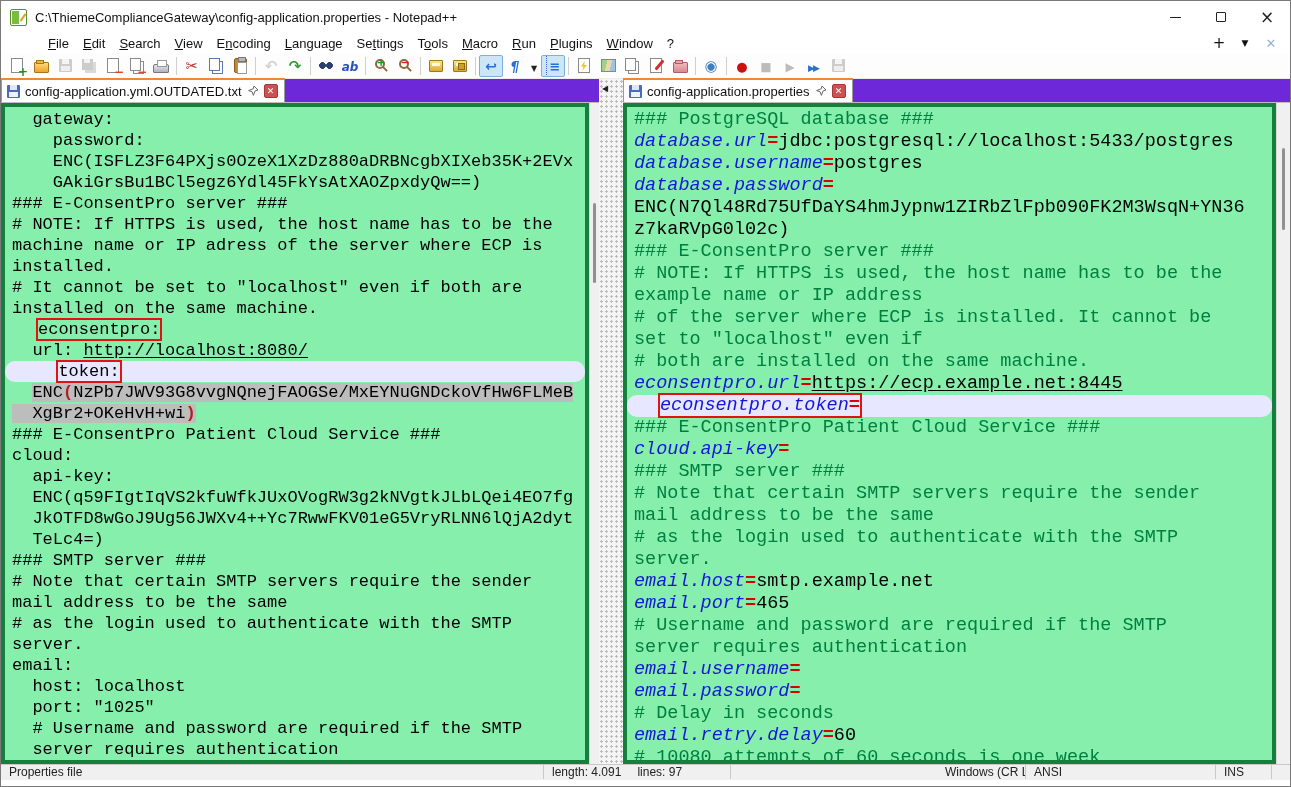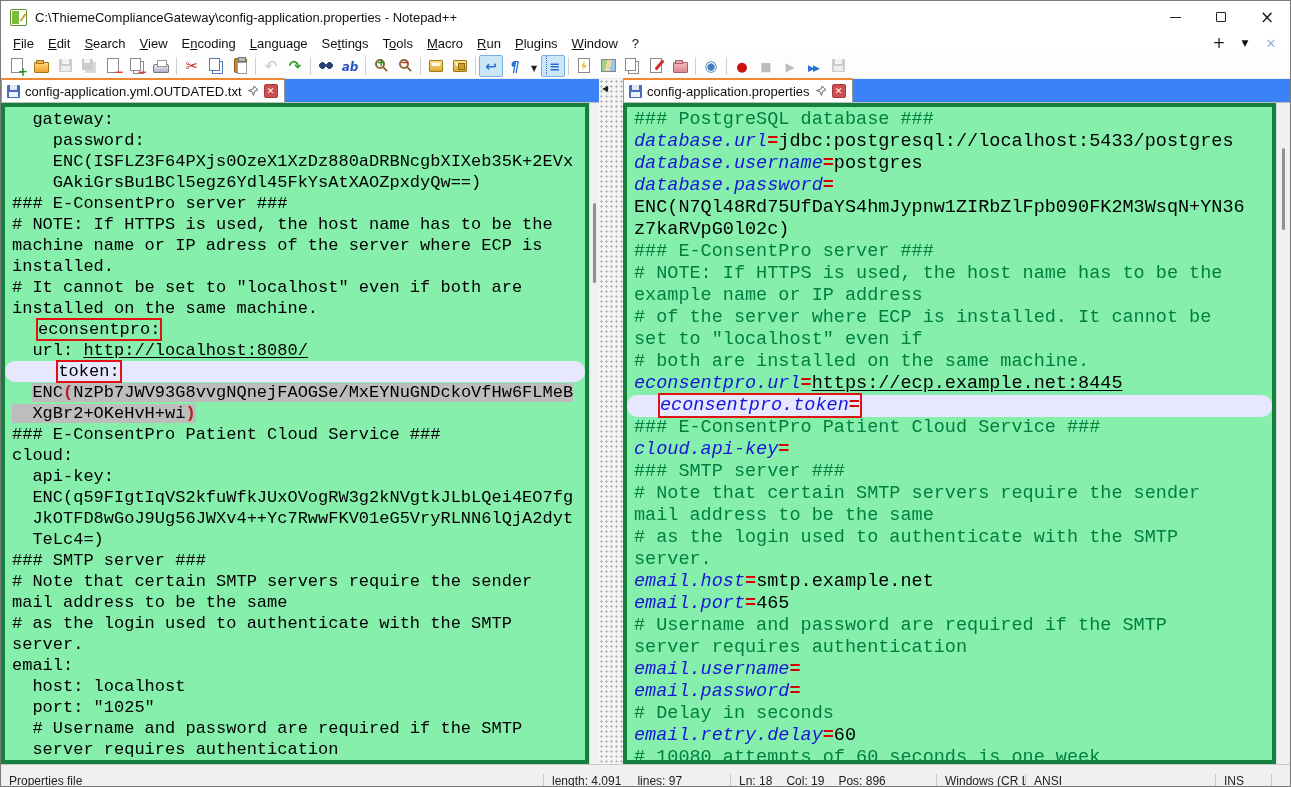--- a/index.html
+++ b/index.html
@@ -18,21 +18,21 @@
   .app-icon::before { content:""; position:absolute; left:1px; top:1px; right:7px; bottom:1px; background:#79bd3f; }
   .app-icon::after { content:""; position:absolute; right:2px; top:3px; width:2px; height:9px; background:#d7a13b; transform:rotate(35deg); }
   .title-text { font-size:13px; color:#111; }
   .win-controls { margin-left:auto; display:flex; height:100%; }
   .win-btn { width:46px; height:100%; display:flex; align-items:center; justify-content:center; color:#222; }
   .win-min i { display:block; width:11px; height:1px; background:#222; }
   .win-max i { display:block; width:10px; height:10px; border:1px solid #222; border-radius:1px; }
   .win-close { font-size:17px; line-height:1; font-family:"DejaVu Sans",sans-serif; }
 
   
-  .menubar { height:20px; display:flex; align-items:center; padding-left:5px; background:#fff; font-size:13px; }
+  .menubar { height:20px; display:flex; align-items:center; background:#fff; font-size:13px;margin-left:40px; }
   .menu-item { padding:1px 7px; color:#111; }
   .menu-item u { text-decoration:underline; }
   .mb-right { margin-left:auto; display:flex; align-items:center; gap:0; padding-right:6px; }
   .mb-btn { width:26px; text-align:center; font-family:"DejaVu Sans",sans-serif; color:#111; }
   .mb-plus { font-size:15px; }
   .mb-arrow { font-size:9px; }
   .mb-x { font-size:13px; color:#8fb4d8; }
 
   
   .toolbar { height:26px; display:flex; align-items:center; padding-left:4px; background:#fdfdfd; border-bottom:1px solid #ececec; }
@@ -91,21 +91,21 @@
   .tb-macro-record .ic::before { content:"●"; font-size:13px; color:#cc1111; }
   .tb-macro-stop .ic::before { content:"■"; font-size:12px; color:#555; }
   .tb-macro-play .ic::before { content:"▶"; font-size:12px; color:#555; }
   .tb-macro-run-multiple .ic::before { content:"▶▶"; font-size:9px; letter-spacing:-2px; color:#2a6fd4; font-weight:bold; padding-right:2px; }
 
   
   .content { display:flex; height:685px; }
   .pane { display:flex; flex-direction:column; }
   .pane-left { width:598px; }
   .pane-right { flex:1; }
-  .tabbar { height:24px; background:#3b82f6; display:flex; align-items:flex-end; position:relative; border-bottom:1px solid #bdbdbd; }
+  .tabbar { height:24px; background:#6d28d9; display:flex; align-items:flex-end; position:relative; border-bottom:1px solid #bdbdbd; }
   .tab { height:24px; background:#fff; border:1px solid #9a9a9a; border-bottom:none; border-top:2px solid #ef8733;
     display:flex; align-items:center; gap:5px; padding:0 6px 0 5px; font-size:13px; color:#111; }
   .tab-floppy { width:13px; height:13px; background:#4a6cc0; border-radius:1px; position:relative; }
   .tab-floppy::before { content:""; position:absolute; left:3px; top:0; width:7px; height:5px; background:#dfe6f5; }
   .tab-floppy::after { content:""; position:absolute; left:2px; bottom:1px; width:9px; height:5px; background:#eef2fb; }
   .tab-pin { display:flex; }
   .tab-close { width:14px; height:14px; background:#cf5050; border:1px solid #a43a3a; border-radius:2px; color:#fff;
     font:bold 9px/12px "DejaVu Sans",sans-serif; text-align:center; }
 
   .editor-row { flex:1; display:flex; min-height:0; }
@@ -130,21 +130,21 @@
   .vscroll-right { width:14px; }
   .vthumb { position:absolute; width:3px; background:#909090; border-radius:2px; }
   .vscroll-left .vthumb { left:3px; top:100px; height:80px; }
   .vscroll-right .vthumb { left:5px; top:45px; height:82px; }
 
   .splitter { width:24px; background-color:#f5f5f5;
     background-image:radial-gradient(#bdbdbd 1.1px, transparent 1.2px); background-size:5px 5px; position:relative; }
   .splitter-arrow { position:absolute; top:5px; left:3px; font-size:8px; color:#222; font-family:"DejaVu Sans",sans-serif; }
 
   
-  .statusbar { height:24px; display:flex; align-items:flex-end; background:#f0f0f0; border-top:1px solid #c8c8c8; font-size:12px; color:#222; }
+  .statusbar { height:16px; display:flex; align-items:flex-start; background:#f0f0f0; border-top:1px solid #c8c8c8; font-size:12px; color:#222; }
   .sb-sec { display:flex; align-items:center; padding:0 8px; border-right:1px solid #c8c8c8; white-space:nowrap; overflow:hidden; }
   .sb-doctype { flex:1; }
   .sb-size { width:187px; gap:16px; }
   .sb-cursor { width:206px; gap:14px;margin-top:24px; }
   .sb-eol { width:89px; }
   .sb-enc { width:190px; }
   .sb-ins { width:56px; }
   .sb-grip { width:18px; border-right:none;
     background-image:radial-gradient(#b0b0b0 1px, transparent 1.1px); background-size:4px 4px;
     background-position:bottom right; }

